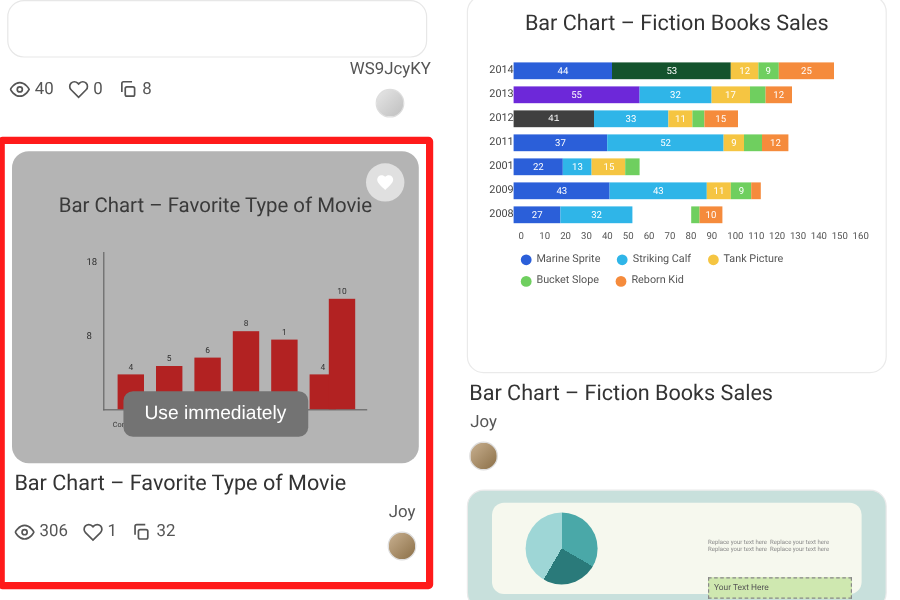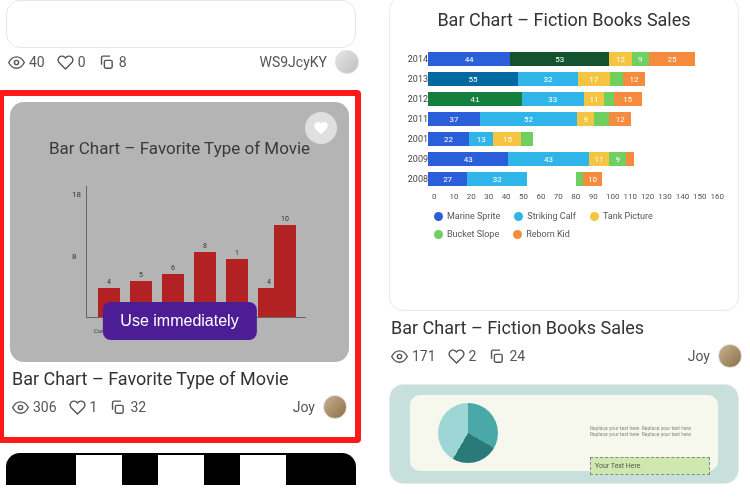--- a/index.html
+++ b/index.html
@@ -54,20 +54,21 @@
     display: flex;
     align-items: center;
     gap: 4px;
   }
   .meta-right {
     display: flex;
     align-items: center;
     gap: 8px;
     font-size: 14px;
     color: #555;
+    flex-direction: column;
   }
   .avatar {
     width: 24px; height: 24px;
     border-radius: 50%;
     background: linear-gradient(135deg,#c8b090,#8b6f47);
     border: 1px solid #ddd;
   }
   .avatar.grey { background: linear-gradient(135deg,#e6e6e6,#bfbfbf); }
 
   
@@ -141,21 +142,21 @@
     position:absolute;
     bottom:2px;
     font-size:6px;
     color:#333;
   }
 
   .use-btn {
     position:absolute;
     left:50%; transform:translateX(-50%);
     bottom:22px;
-    background:#4c1d95;
+    background:#737373;
     color:#fff;
     border:none;
     border-radius:8px;
     padding:10px 18px;
     font-size:16px;
     font-weight:500;
     cursor:pointer;
   }
 
   
@@ -370,41 +371,41 @@
                 <div class="seg" style="background: rgb(43, 95, 217); width: 82.28px;">44</div>
                 <div class="seg" style="background: #14532d; width: 99.11px;">53</div>
                 <div class="seg" style="background: rgb(245, 197, 66); width: 22.44px;">12</div>
                 <div class="seg" style="background: rgb(111, 207, 95); width: 16.83px;">9</div>
                 <div class="seg" style="background: rgb(245, 139, 60); width: 46.75px;">25</div>
               </div>
             </div>
             <div class="hb-row">
               <div class="hb-year">2013</div>
               <div class="hb-bar">
-                <div class="seg" style="background: #0369a1; width: 90px;">55</div>
+                <div class="seg" style="background: #6d28d9; width: 105px;">55</div>
                 <div class="seg" style="background: rgb(47, 181, 232); width: 59.84px;">32</div>
                 <div class="seg" style="background: rgb(245, 197, 66); width: 31.79px;">17</div>
                 <div class="seg" style="background: rgb(111, 207, 95); width: 13.09px;"></div>
                 <div class="seg" style="background: rgb(245, 139, 60); width: 22.44px;">12</div>
               </div>
             </div>
             <div class="hb-row">
               <div class="hb-year">2012</div>
               <div class="hb-bar">
-                <div class="seg" style="background: #15803d; width: 94px; font-family: Liberation Mono, monospace;">41</div>
+                <div class="seg" style="background: #404040; width: 67px; font-family: Liberation Mono, monospace;">41</div>
                 <div class="seg" style="background: rgb(47, 181, 232); width: 61.71px;">33</div>
                 <div class="seg" style="background: rgb(245, 197, 66); width: 20.57px;">11</div>
                 <div class="seg" style="background: rgb(111, 207, 95); width: 9.35px;"></div>
                 <div class="seg" style="background: rgb(245, 139, 60); width: 28.05px;">15</div>
               </div>
             </div>
             <div class="hb-row">
               <div class="hb-year">2011</div>
               <div class="hb-bar">
-                <div class="seg" style="background: rgb(43, 95, 217); width: 52px;">37</div>
+                <div class="seg" style="background: rgb(43, 95, 217); width: 78px;">37</div>
                 <div class="seg" style="background: rgb(47, 181, 232); width: 97.24px;">52</div>
                 <div class="seg" style="background: rgb(245, 197, 66); width: 16.83px;">9</div>
                 <div class="seg" style="background: rgb(111, 207, 95); width: 14.96px;"></div>
                 <div class="seg" style="background: rgb(245, 139, 60); width: 22.44px;">12</div>
               </div>
             </div>
             <div class="hb-row">
               <div class="hb-year">2001</div>
               <div class="hb-bar">
                 <div class="seg" style="background: rgb(43, 95, 217); width: 41.14px;">22</div>
@@ -471,42 +472,20 @@
               <span>Bucket Slope</span>
             </div>
             <div class="legend-item">
               <div class="swatch" style="background: rgb(245, 139, 60);"></div>
               <span>Reborn Kid</span>
             </div>
           </div>
       </div>
       <div class="card-title">Bar Chart – Fiction Books Sales</div>
       <div class="meta-row">
-        <div class="meta-left">
-          <div class="meta-item">
-            <svg class="icon-svg" viewBox="0 0 24 24" fill="none" stroke="#555" stroke-width="2">
-                <path d="M1 12s4-8 11-8 11 8 11 8-4 8-11 8S1 12 1 12z"></path>
-                <circle cx="12" cy="12" r="3"></circle>
-              </svg>
-            <span>171</span>
-          </div>
-          <div class="meta-item">
-            <svg class="icon-svg" viewBox="0 0 24 24" fill="none" stroke="#555" stroke-width="2">
-                <path d="M20.84 4.61a5.5 5.5 0 0 0-7.78 0L12 5.67l-1.06-1.06a5.5 5.5 0 0 0-7.78 7.78L12 21.23l8.84-8.84a5.5 5.5 0 0 0 0-7.78z"></path>
-              </svg>
-            <span>2</span>
-          </div>
-          <div class="meta-item">
-            <svg class="icon-svg" viewBox="0 0 24 24" fill="none" stroke="#555" stroke-width="2">
-                <rect x="9" y="9" width="11" height="11" rx="2"></rect>
-                <path d="M5 15V5a2 2 0 0 1 2-2h10"></path>
-              </svg>
-            <span>24</span>
-          </div>
-        </div>
         <div class="meta-right">
           <span>Joy</span>
           <div class="avatar"></div>
         </div>
       </div>
     </div>
 
     <div class="thumb4">
       <div class="thumb4-title">Add Your Title Here</div>
       <div class="thumb4-inner">

